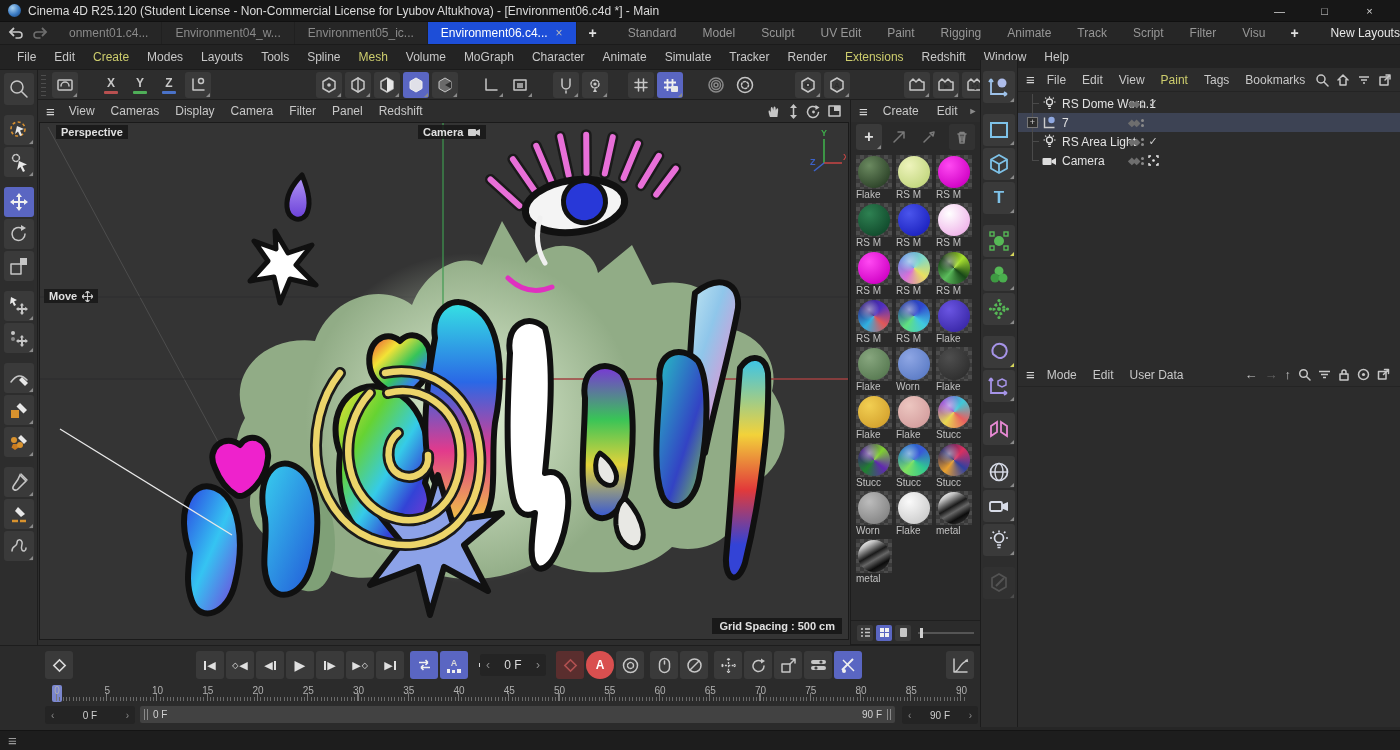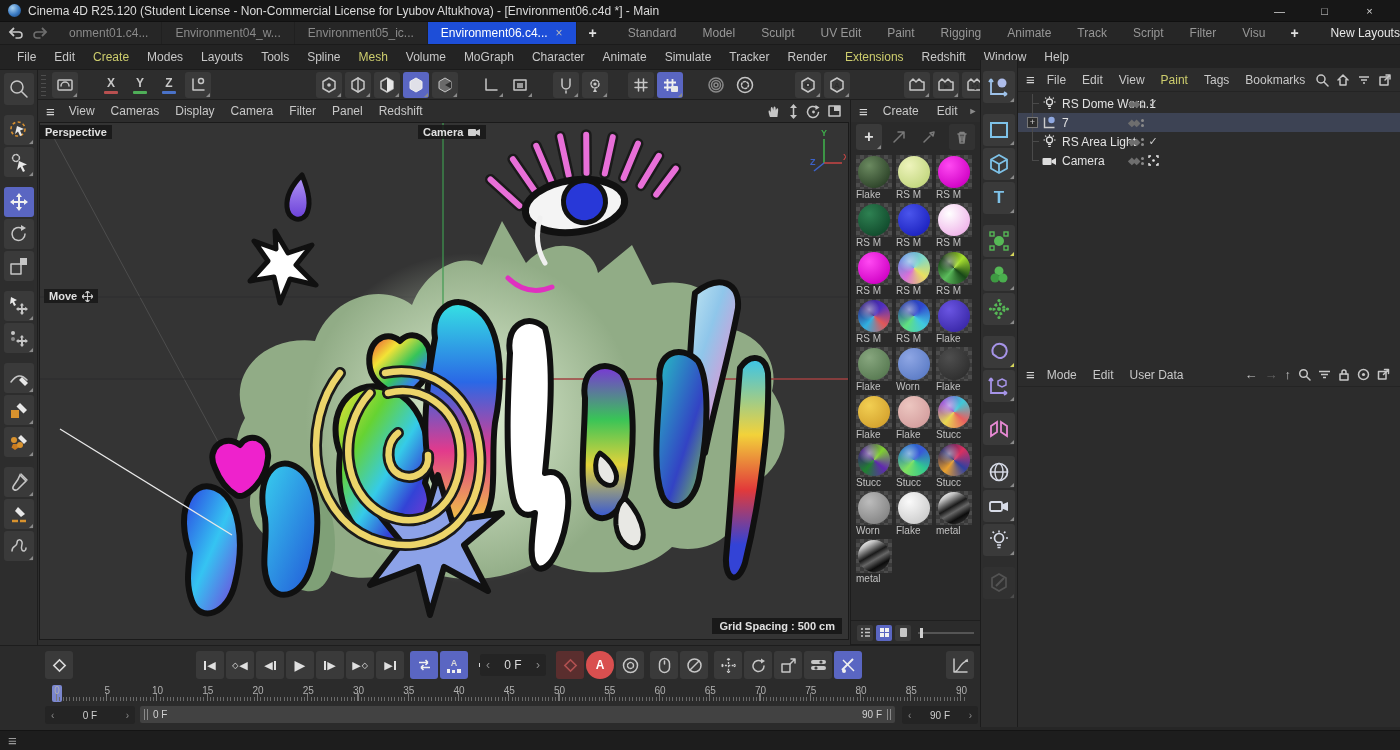--- a/index.html
+++ b/index.html
@@ -635,21 +635,21 @@
           <path d="M300,250 C260,300 270,390 330,415 C395,440 445,395 440,330 C436,272 390,240 345,250" stroke="#1a1a1a" stroke-width="12"></path>
           <path d="M330,270 C298,305 300,370 345,392 C392,412 425,372 420,322 C415,282 380,262 348,270" stroke="#1a1a1a" stroke-width="12"></path>
           <path d="M358,310 C345,320 345,345 360,352 C375,358 390,348 388,332" stroke="#1a1a1a" stroke-width="12"></path>
           <path d="M300,250 C260,300 270,390 330,415 C395,440 445,395 440,330 C436,272 390,240 345,250" stroke="#ecd56a" stroke-width="6.5"></path>
           <path d="M330,270 C298,305 300,370 345,392 C392,412 425,372 420,322 C415,282 380,262 348,270" stroke="#ecd56a" stroke-width="6.5"></path>
           <path d="M358,310 C345,320 345,345 360,352 C375,358 390,348 388,332" stroke="#ecd56a" stroke-width="6.5"></path>
         </g>
         <line x1="20" y1="306" x2="192" y2="412" stroke="#e8e8e8" stroke-width="1.3"></line>
       </svg>
 
-      <span class="vp-label" style="left:0;top:2px">
+      <span class="vp-label" style="left:16px;top:2px">
           <span>Perspective</span>
         </span>
       <span class="vp-label" style="left:378px;top:2px">
           <span>Camera</span>
           <svg width="13" height="10">
             <rect x="0" y="2" width="8" height="7" rx="1" fill="#cfcfcf"></rect>
             <path d="M8,4 L12,2 V9 L8,7 Z" fill="#cfcfcf"></path>
           </svg>
         </span>
       <span class="vp-label" style="left:4px;top:166px">

